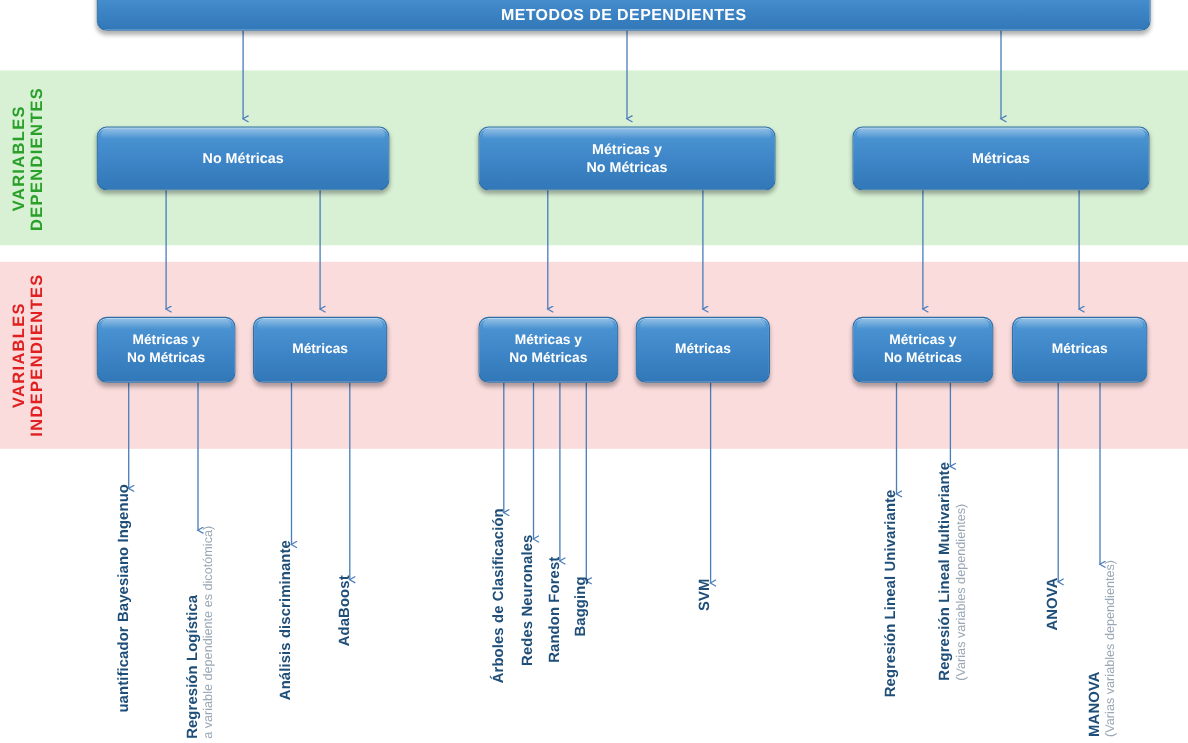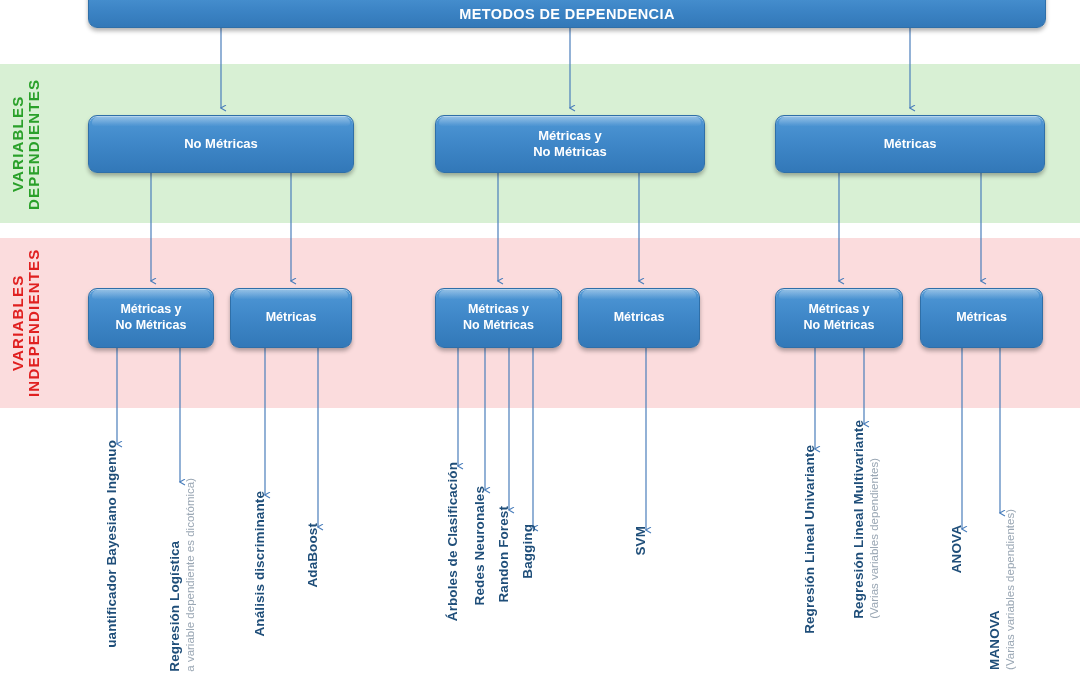--- a/index.html
+++ b/index.html
@@ -160,21 +160,21 @@
 
       <path d="M815,348 L815,449" marker-end="url(#ar)"></path>
       <path d="M864,348 L864,424" marker-end="url(#ar)"></path>
 
       <path d="M962,348 L962,529" marker-end="url(#ar)"></path>
       <path d="M1000,348 L1000,513" marker-end="url(#ar)"></path>
     </g>
   </svg>
 
   <div class="box box-title">
-    <span class="lbl">METODOS DE DEPENDENCIA</span>
+    <span class="lbl">METODOS DE DEPENDIENTES</span>
   </div>
 
   <div class="box lvl2 b1">
     <span class="lbl">No Métricas</span>
   </div>
   <div class="box lvl2 b2">
     <span class="lbl">
       <span>Métricas y</span><br>
       <span>No Métricas</span>
     </span>

